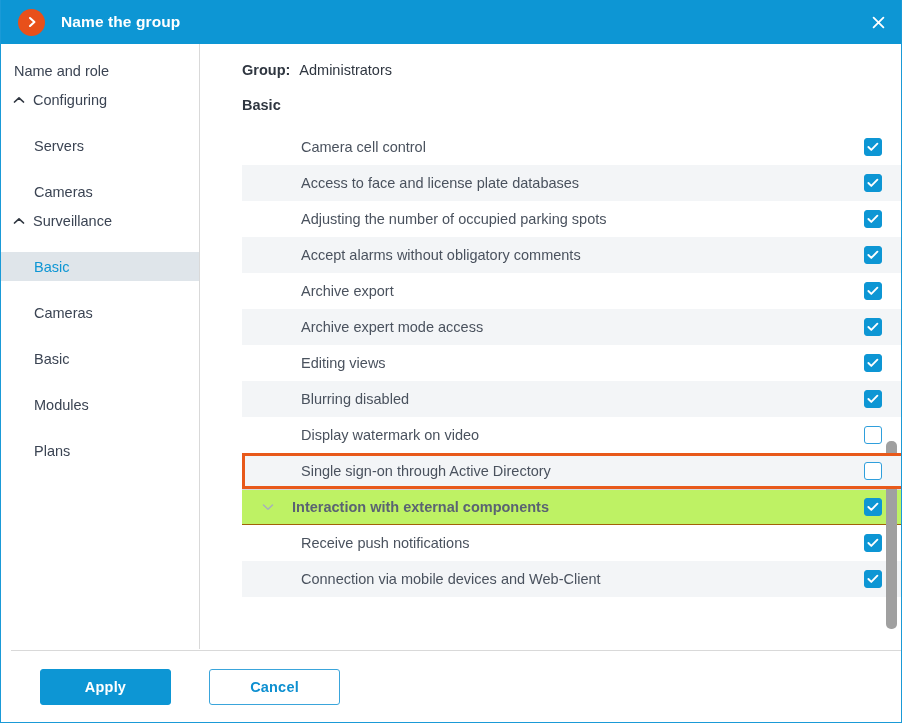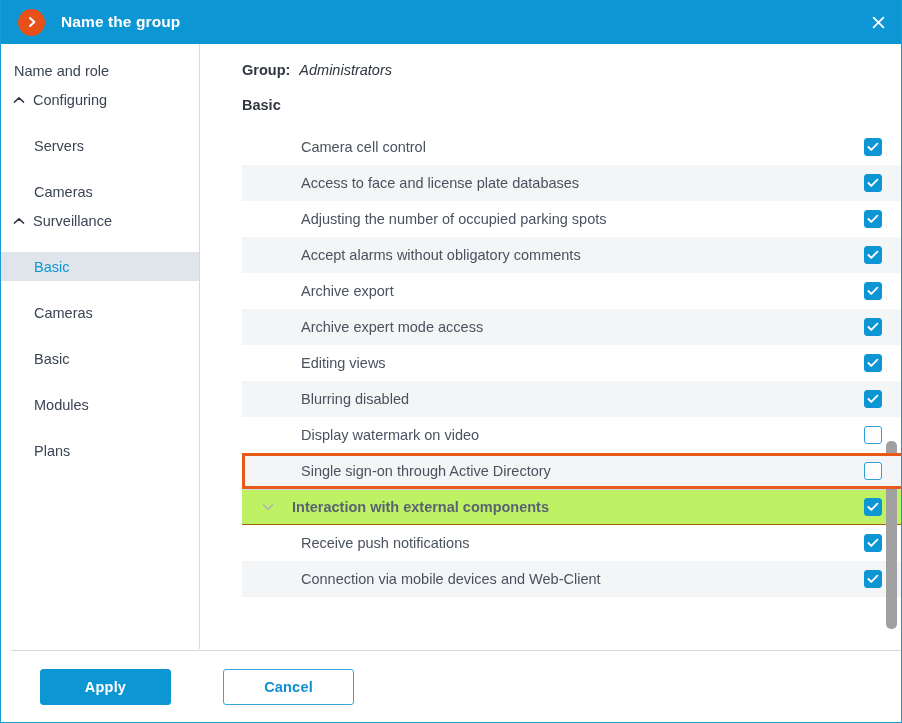--- a/index.html
+++ b/index.html
@@ -119,21 +119,21 @@
     padding-top: 18px;
     min-width: 0;
   }
   .group-line {
     font-size: 14.5px;
     color: #2f3640;
     margin-bottom: 19px;
     white-space: nowrap;
   }
   .group-line .lbl { font-weight: bold; }
-  .group-line .val { margin-left: 9px; font-style: italic; }
+  .group-line .val { margin-left: 9px; }
   .section-title {
     font-size: 14.5px;
     font-weight: bold;
     color: #2f3640;
     margin-bottom: 16px;
   }
 
   
   .list-wrap {
     position: relative;
@@ -254,21 +254,21 @@
     width: 131px;
     background: #0d96d4;
     color: #ffffff;
     border: 1px solid #0d96d4;
   }
   .btn-secondary {
     width: 131px;
     background: #ffffff;
     color: #0d8fd0;
     border: 1px solid #3aa5db;
-    margin-left: 52px;
+    margin-left: 38px;
   }
 </style>
 </head>
 <body>
 
 <div class="window">
 
   <div class="titlebar">
     <div class="app-icon">
       <svg width="14" height="14" viewBox="0 0 14 14">

